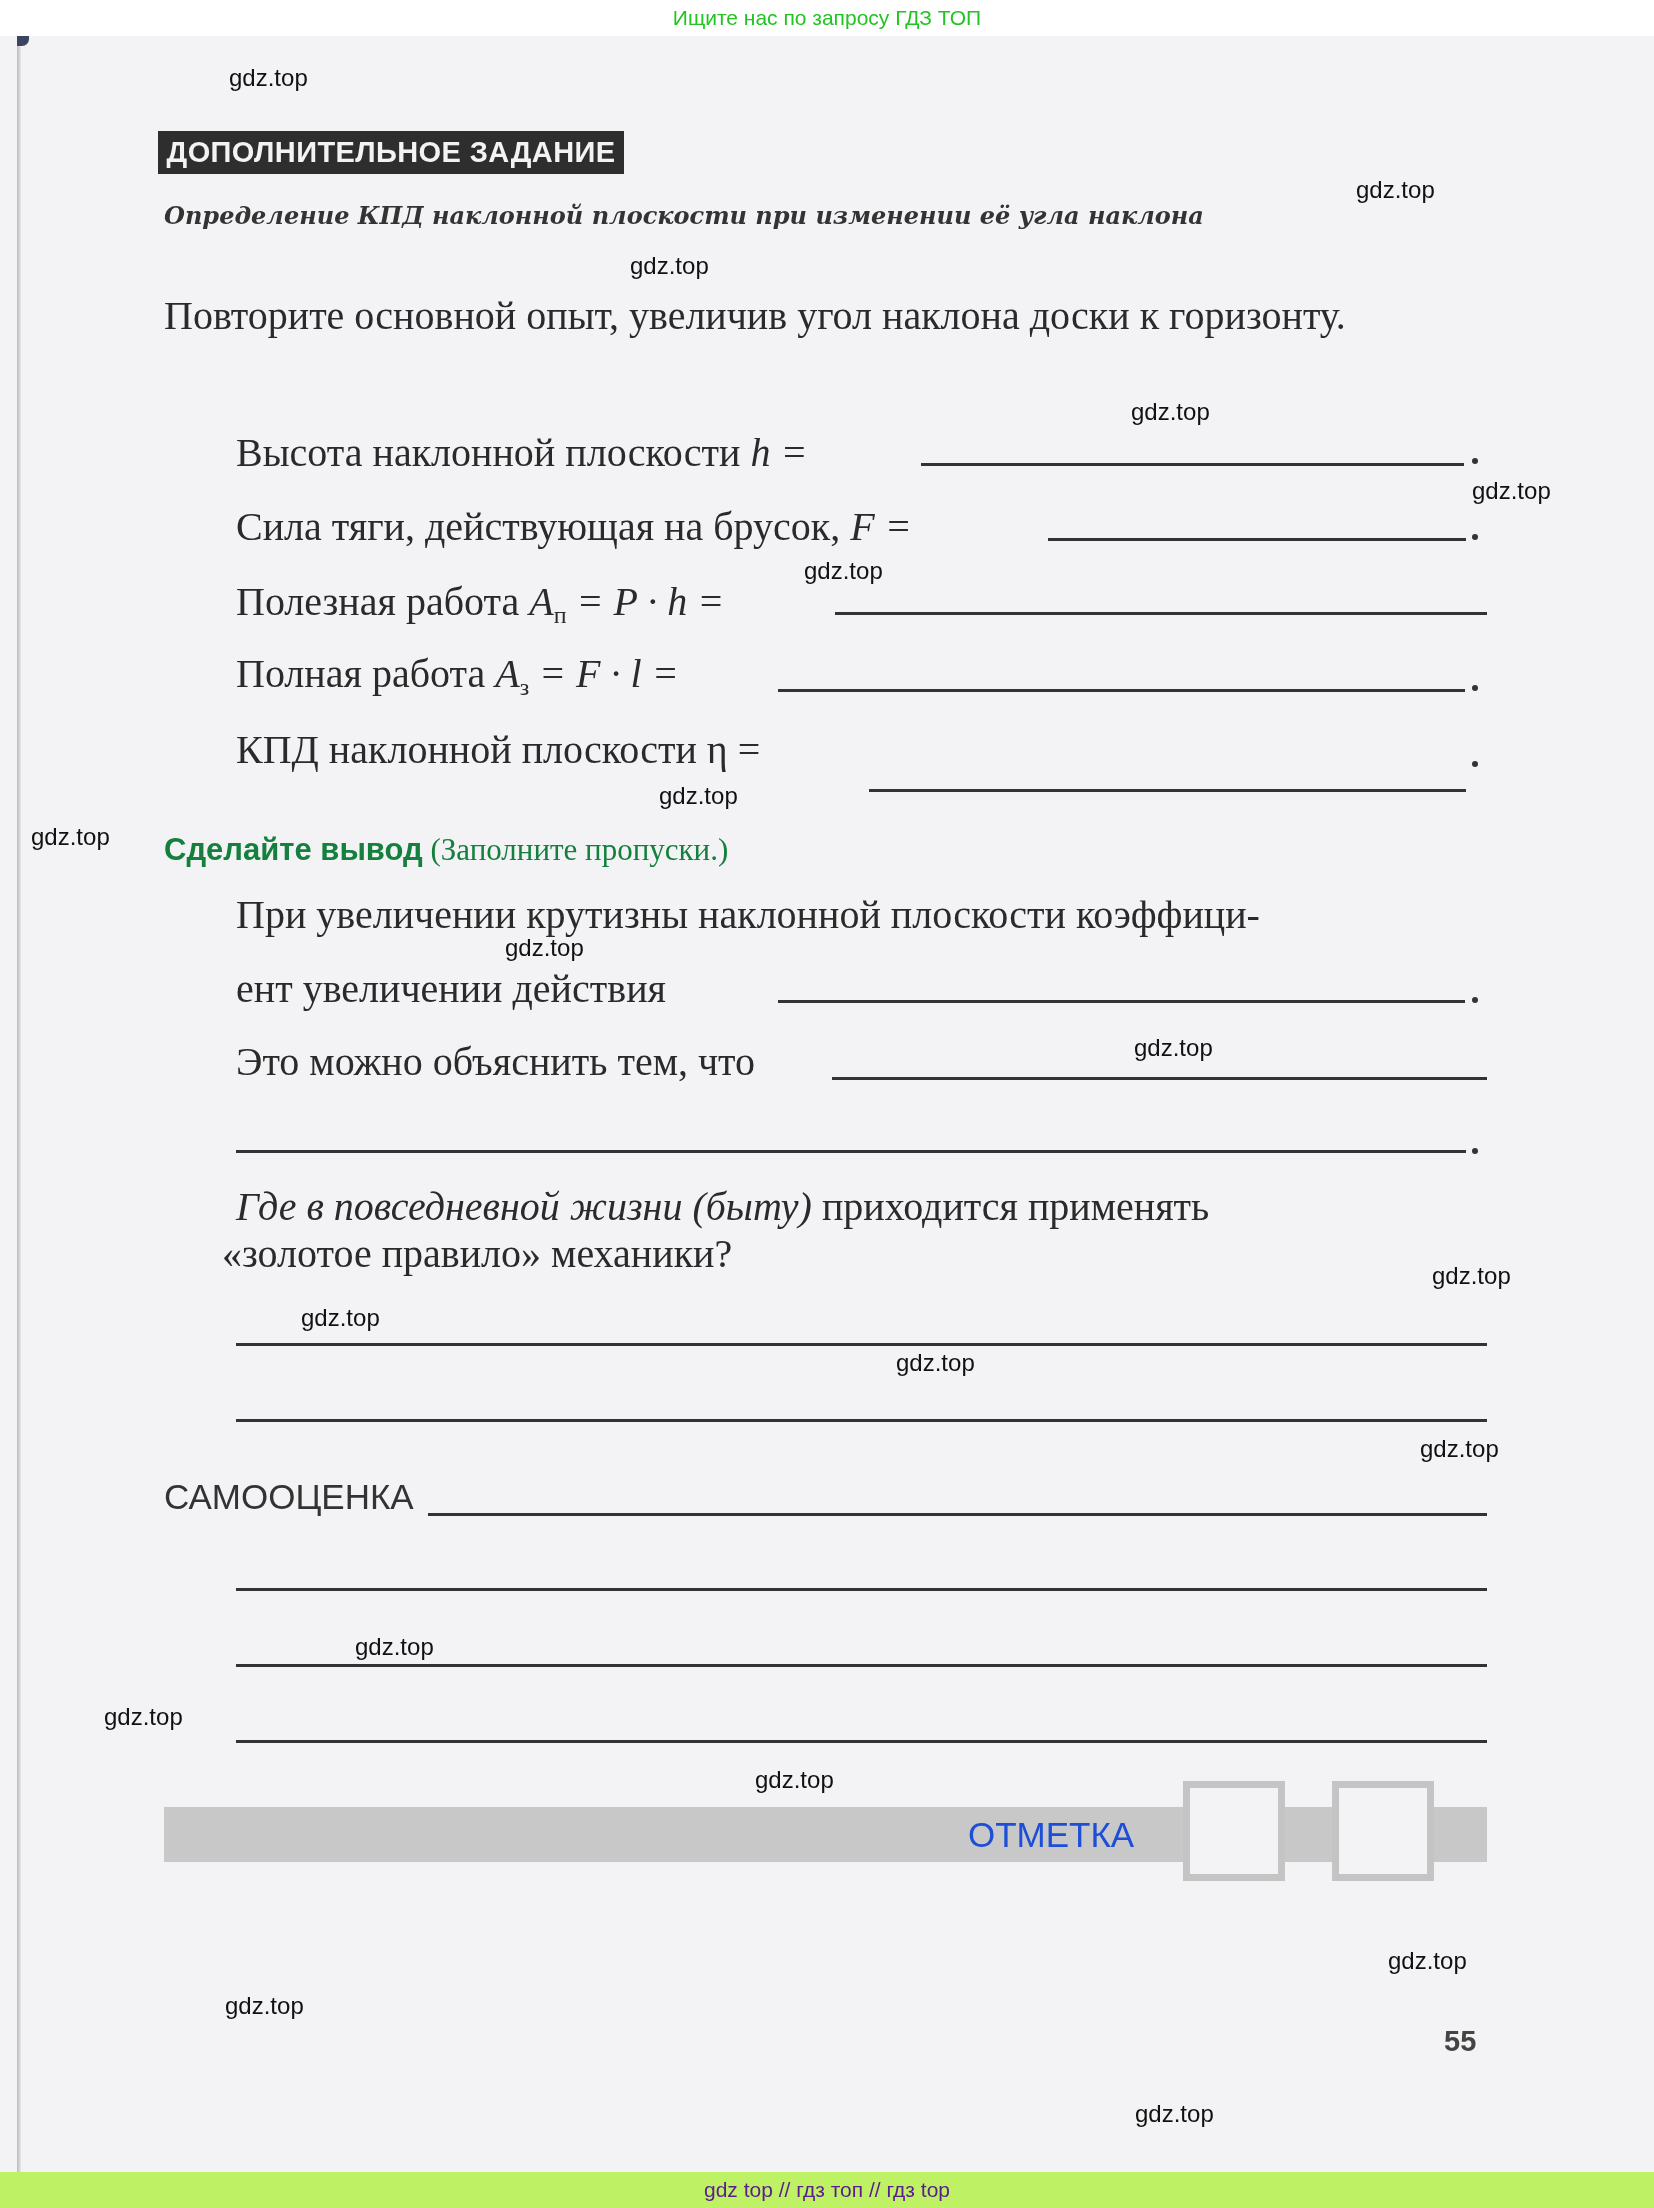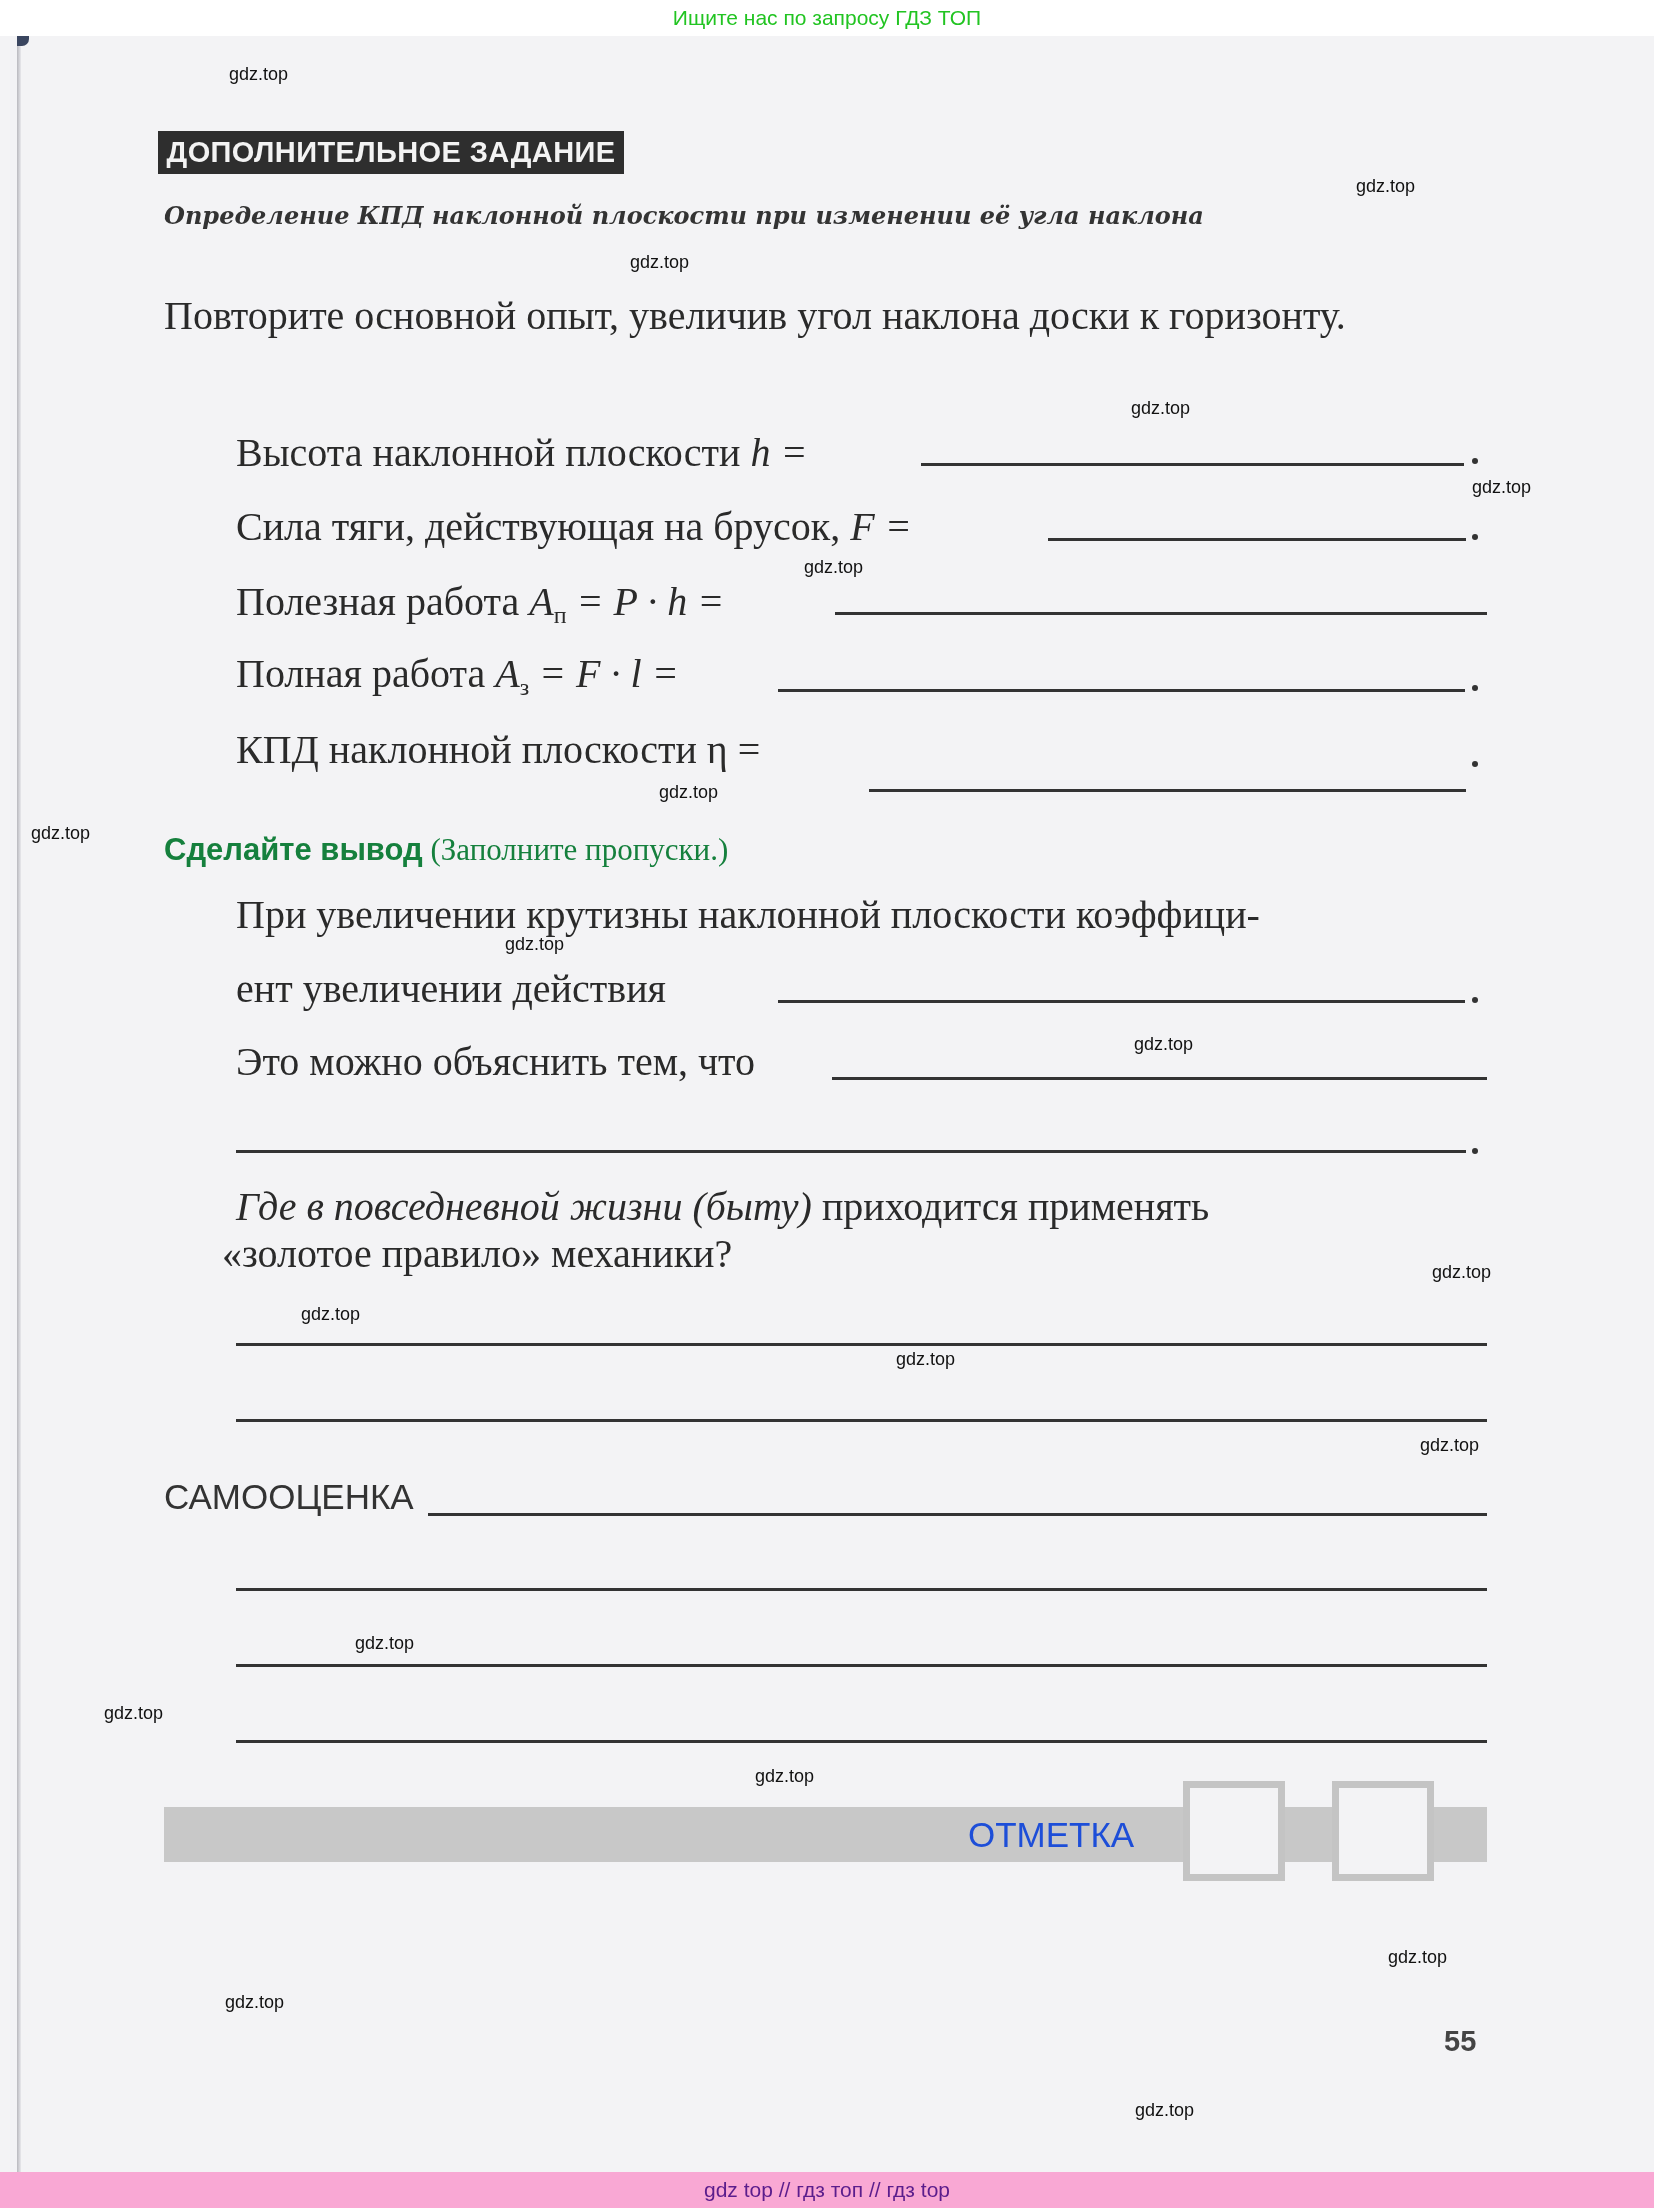--- a/index.html
+++ b/index.html
@@ -21,27 +21,27 @@
     .spine {
       position: absolute; left: 17.3px; top: 0; width: 3.5px; height: 2136px;
       background: linear-gradient(to right, #b9b9be, #e8e8ec);
     }
     .spine-top {
       position: absolute; left: 17.3px; top: 0; width: 12px; height: 10.4px;
       background: #3a4660; border-radius: 0 0 7px 0;
     }
     .bottom-banner {
       position: absolute; left: 0; top: 2172px; width: 1654px; height: 36px;
-      background: #f9a8d4; text-align: center;
+      background: #bef264; text-align: center;
       font-family: "Liberation Sans", sans-serif; font-size: 21px; color: #5b1d8c;
       line-height: 36px;
     }
     .wm {
       position: absolute; font-family: "Liberation Sans", sans-serif;
-      font-size: 18px; color: #111; white-space: nowrap;
+      font-size: 24px; color: #111; white-space: nowrap;
     }
     .section-badge {
       position: absolute; left: 158px; top: 131px; height: 43px;
       background: #2e2e2e; color: #f3f3f3; padding: 0 8.6px;
       font-family: "Liberation Sans", sans-serif; font-weight: bold;
       font-size: 29px; line-height: 43px; letter-spacing: 0.4px;
     }
     .title {
       position: absolute; left: 164px; top: 192px; width: 1349px;
       font-family: "DejaVu Serif", serif; font-style: italic; font-weight: bold;

